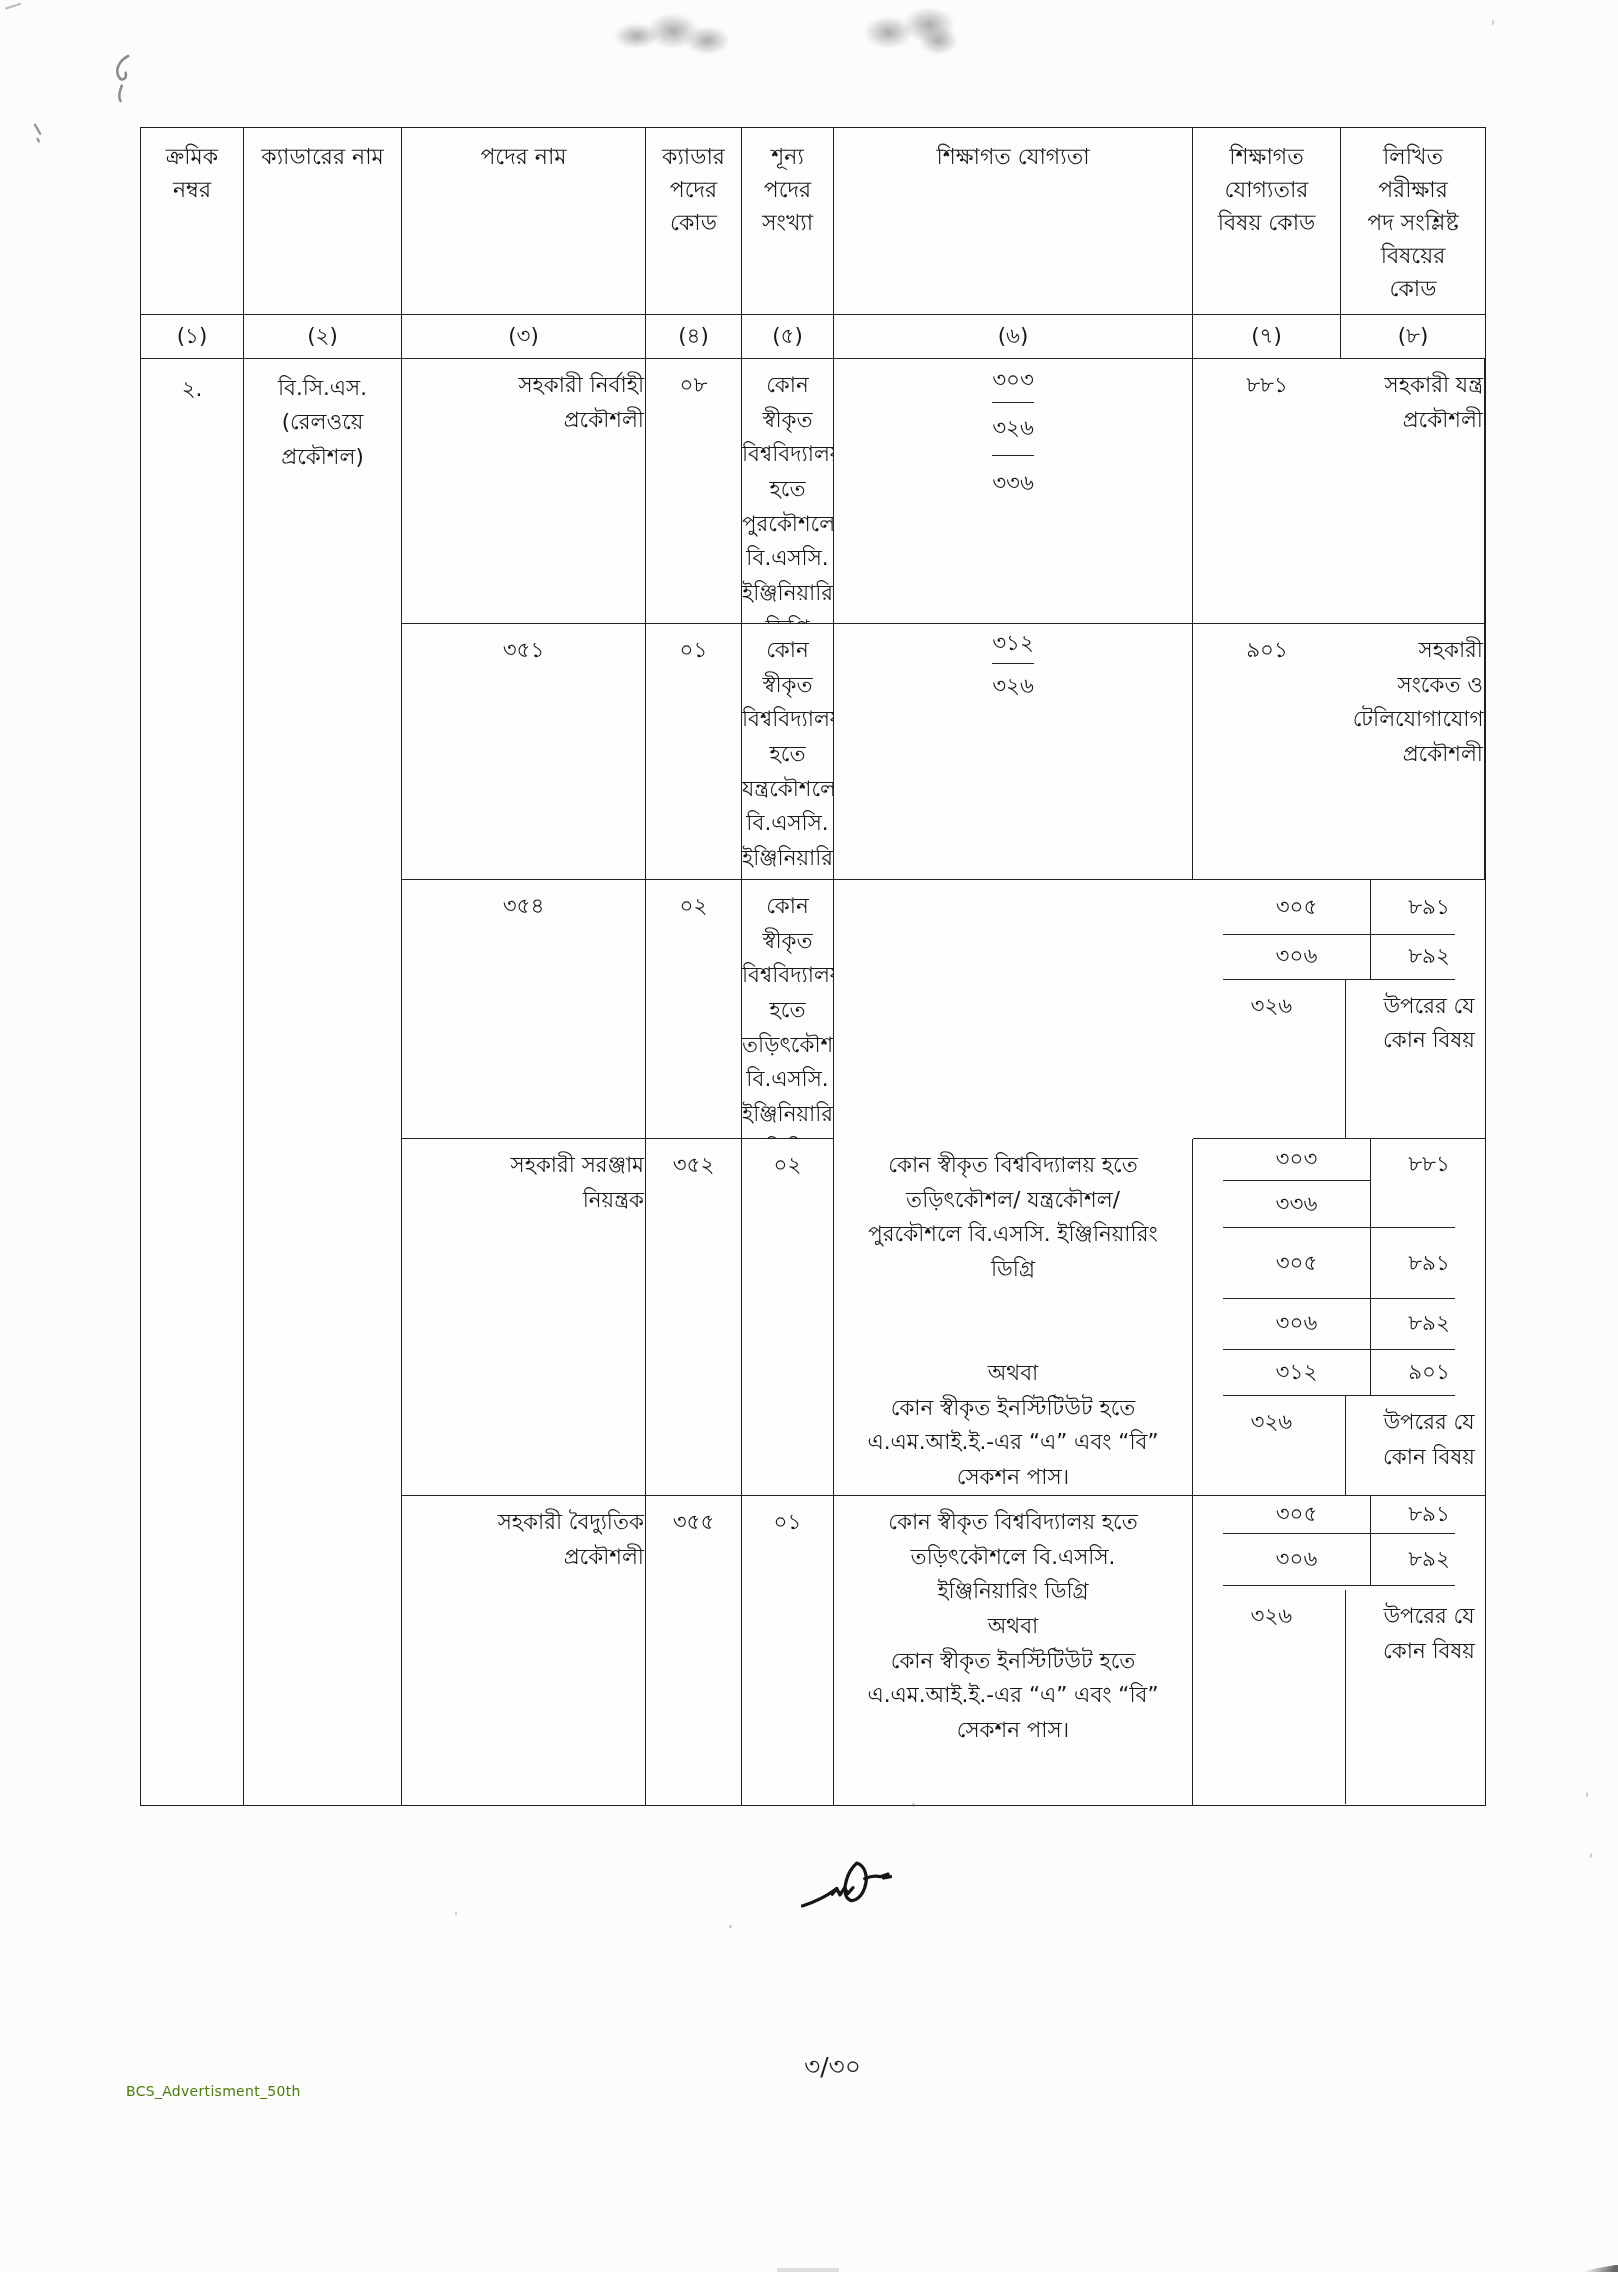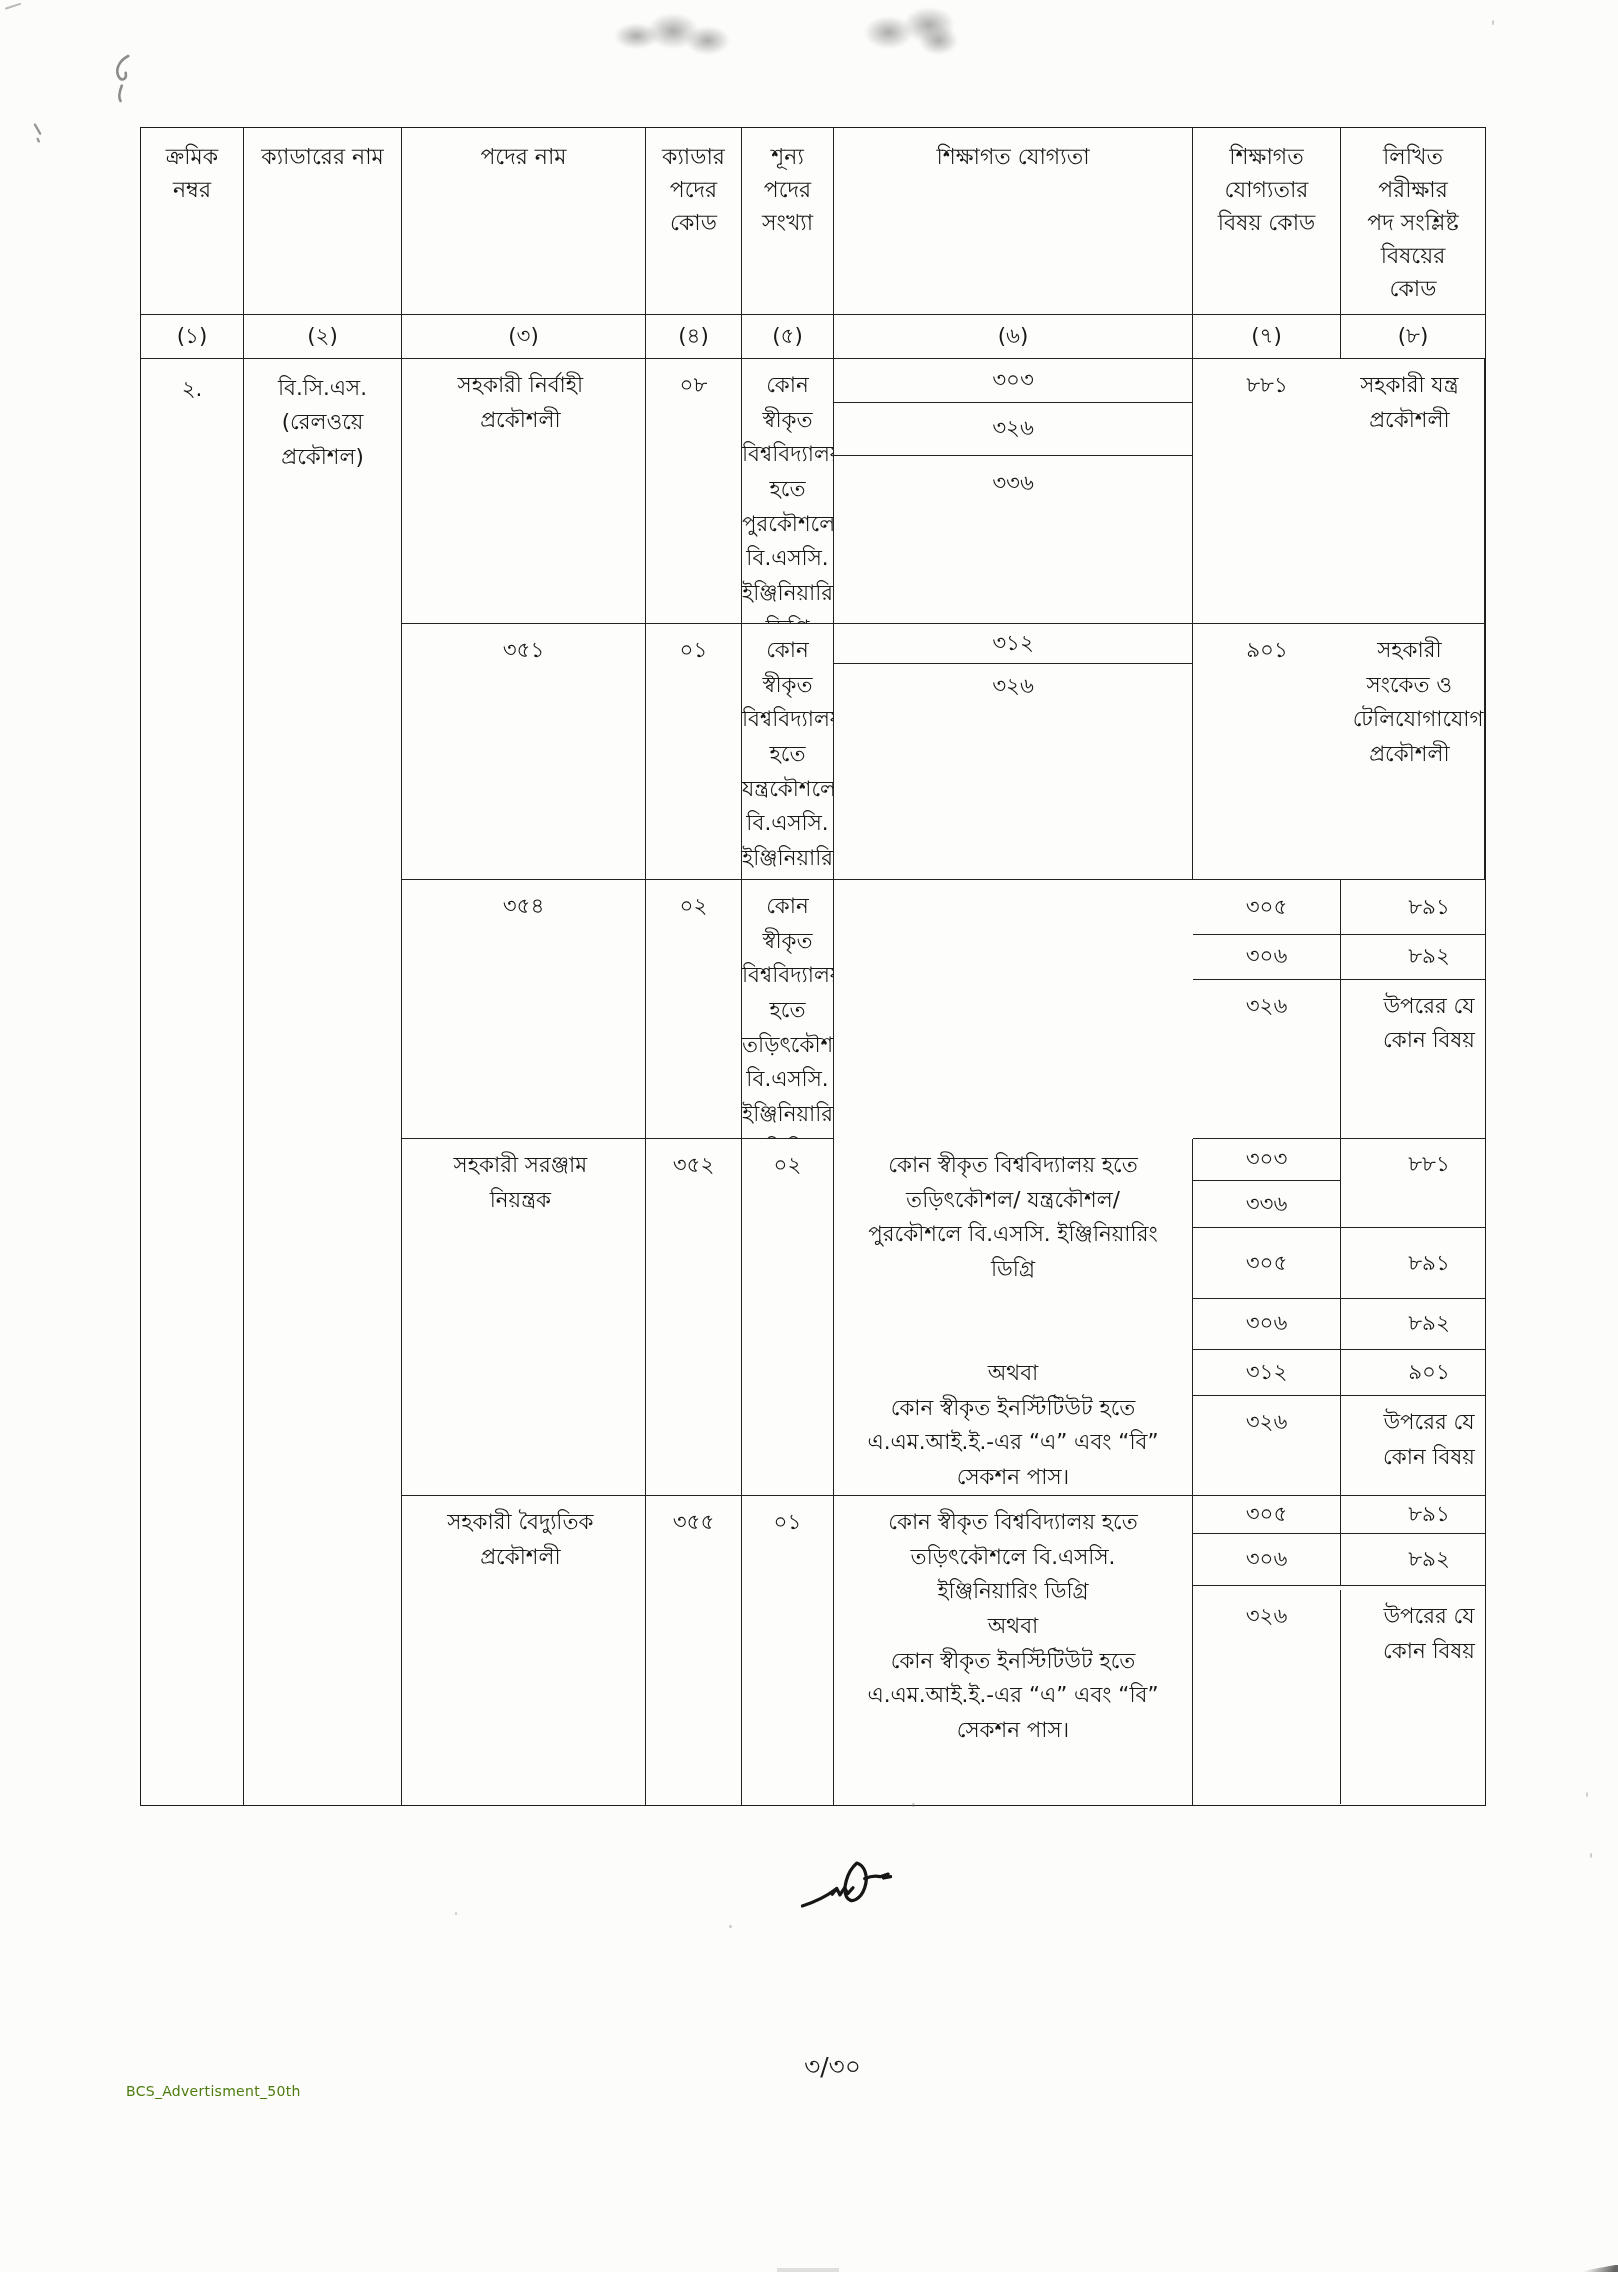--- a/index.html
+++ b/index.html
@@ -28,22 +28,22 @@
     font-size:21.4px;line-height:1.62;
     text-align:center;
     padding-top:9px;
     white-space:pre-line;
     overflow:hidden;
   }
   .c.lastcol{border-right:none;}
   .c.lastrow{border-bottom:none;}
   .hdr{font-weight:normal;font-size:22px;line-height:1.5;padding-top:11.7px;border-bottom-width:1.9px;}
   .num{font-size:21.4px;padding-top:3.9px;border-bottom-width:1.9px;}
-  .left{text-align:center;padding-left:11.7px;padding-right:18px;}
-  .stack{display:flex;flex-direction:column;padding:0;white-space:normal;}
+  .left{text-align:right;padding-left:11.7px;padding-right:1px;}
+  .stack{display:flex;flex-direction:column;padding:0;white-space:normal;align-items:center;}
   .band{
     display:flex;align-items:center;justify-content:center;
     border-bottom:1.3px solid #222;
     white-space:pre-line;text-align:center;
   }
   .band.nb{border-bottom:none;}
   .band.top{align-items:flex-start;}
   .pairband{display:flex;border-bottom:1.3px solid #222;gap:32px;}
   .pairband.nb{border-bottom:none;}
   .pl{width:148px;border-right:1.3px solid #222;display:flex;align-items:center;justify-content:center;white-space:pre-line;text-align:center;}

